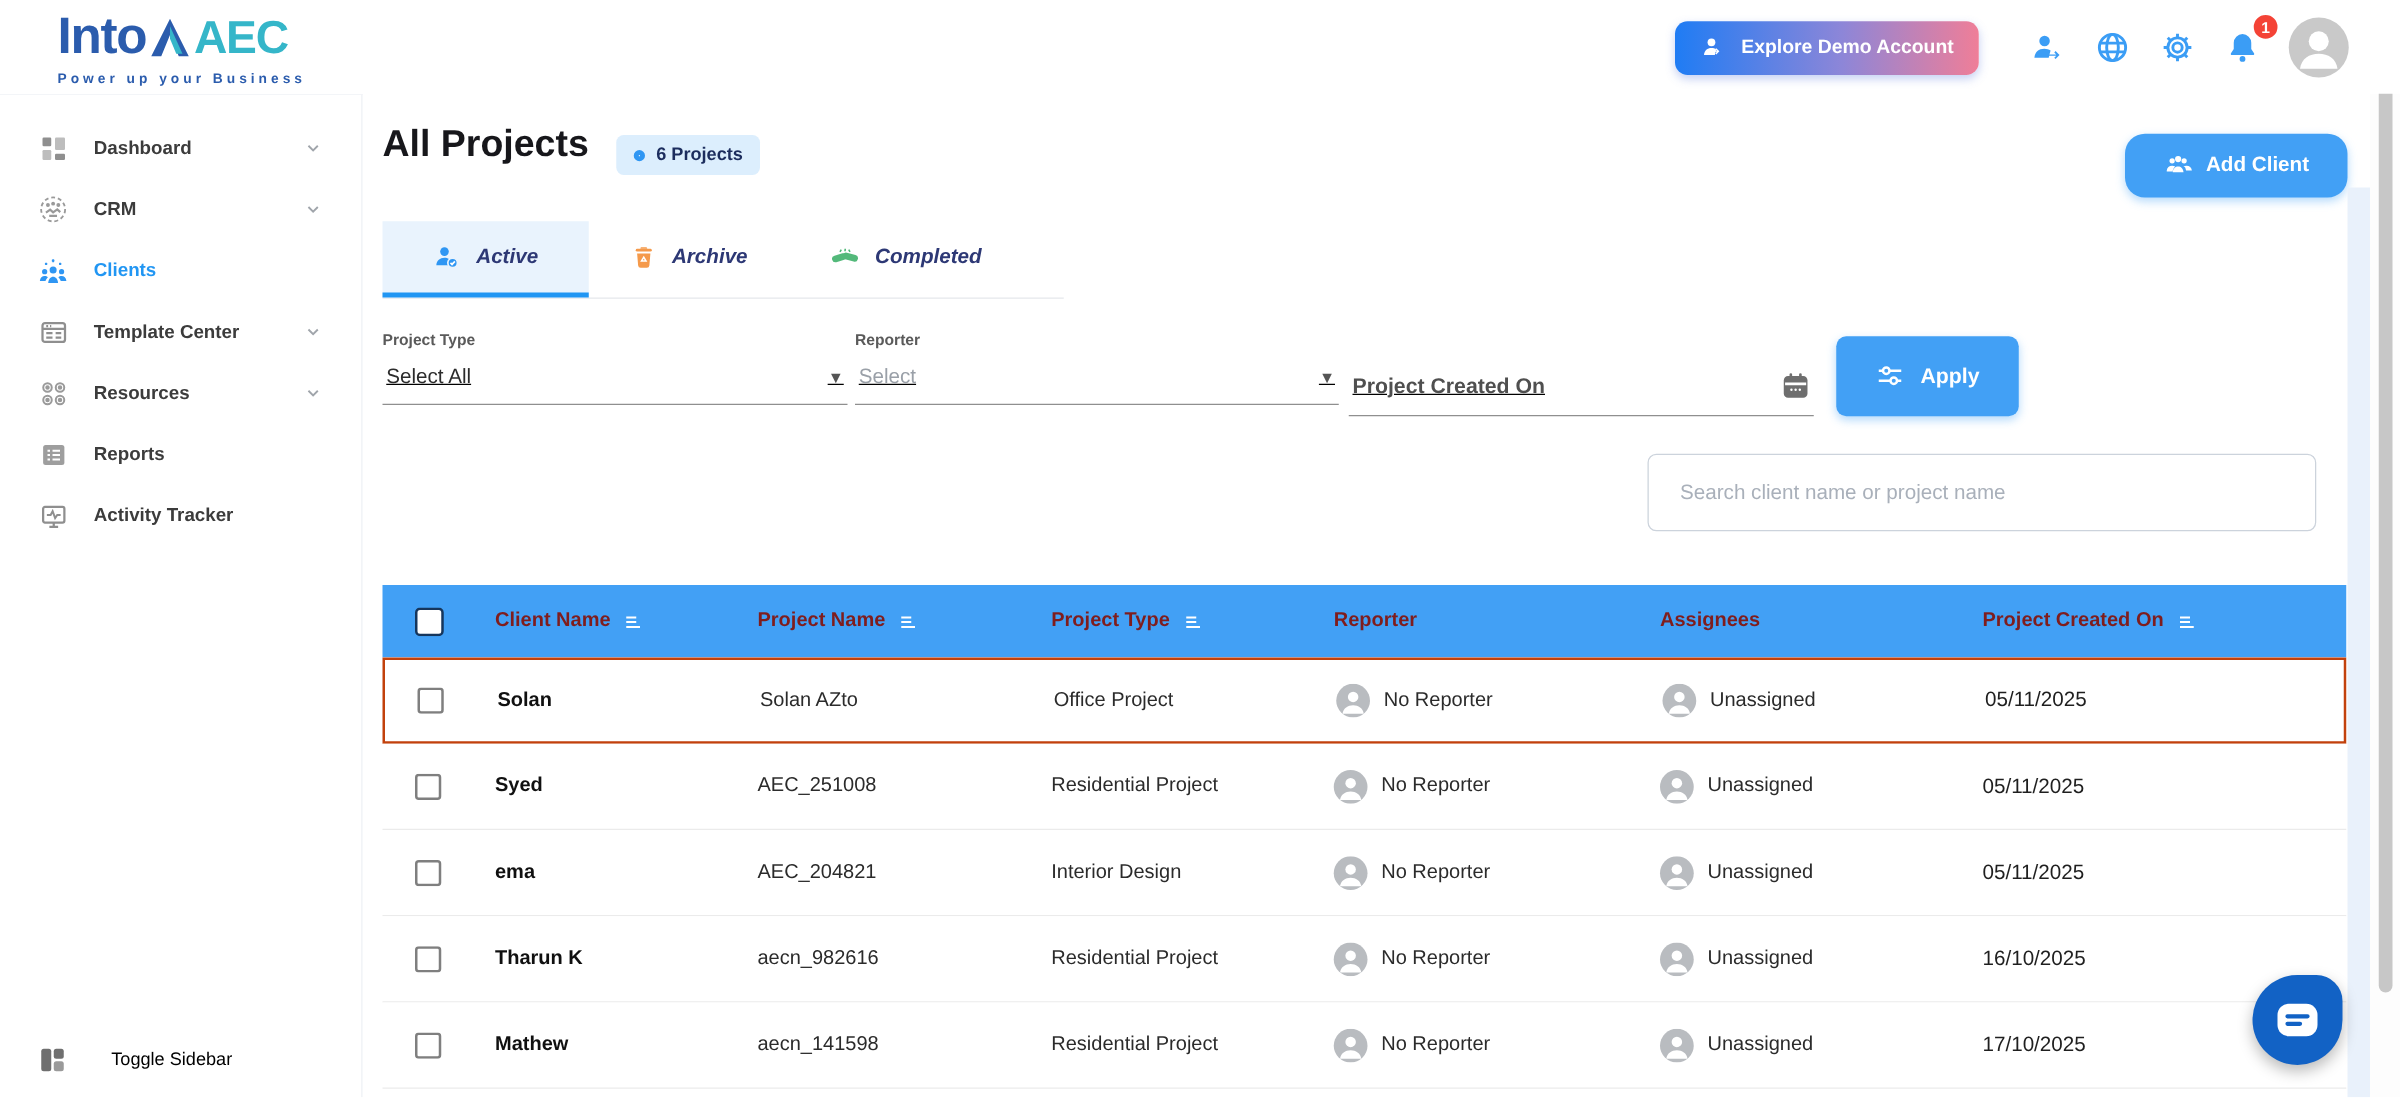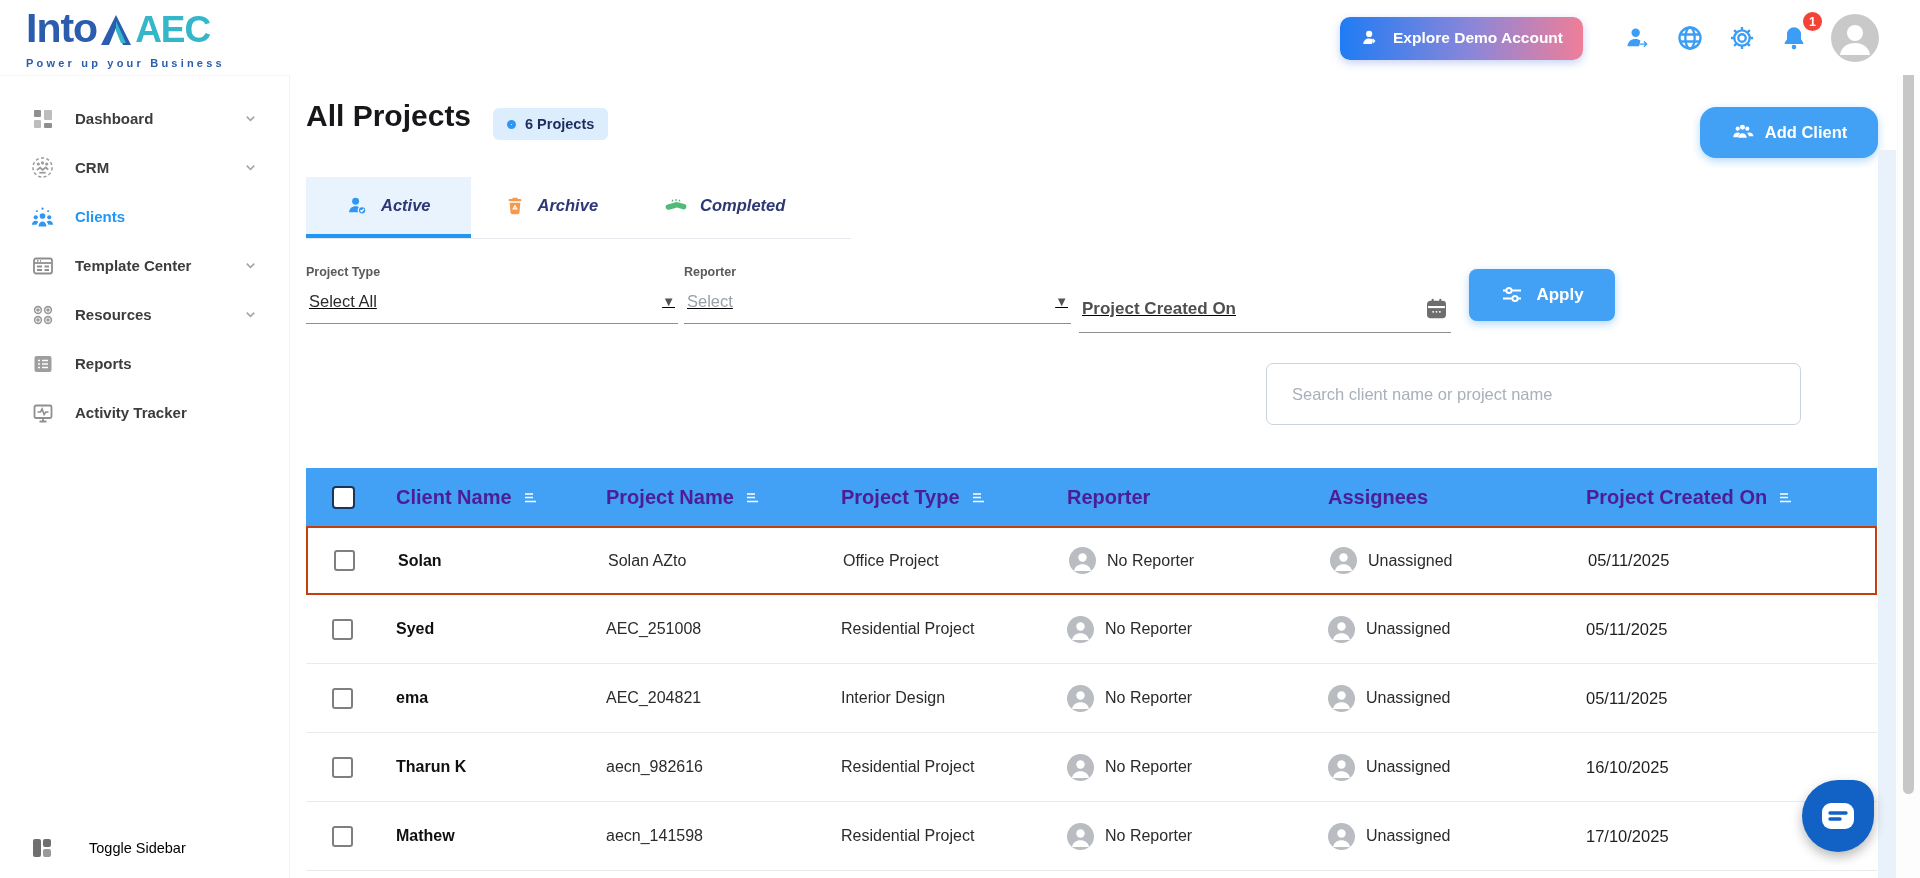--- a/index.html
+++ b/index.html
@@ -1,21 +1,21 @@
 <!DOCTYPE html>
 <html><head>
 <meta charset="utf-8">
 <style>
   * { margin:0; padding:0; box-sizing:border-box; }
   html,body { width:1920px; height:878px; font-family:"Liberation Sans", sans-serif; }
   #app { position:relative; width:1920px; height:878px; background:#ffffff; overflow:hidden; }
 
   
   .topbar { position:absolute; left:0; top:0; width:1920px; height:75px; background:#fff; z-index:30; }
-  .logo { position:absolute; left:26px; top:9px; cursor:pointer; }
+  .logo { position:absolute; left:46px; top:9px; cursor:pointer; }
   .logo-main { display:flex; align-items:flex-end; gap:1px; }
   .logo-into { font-size:41px; font-weight:800; color:#2b5cad; line-height:0.95; letter-spacing:-1px; }
   .logo-ec { font-size:37px; font-weight:800; color:#35b6c9; line-height:1; letter-spacing:-1px; }
   .logo-tagline { margin-top:9px; font-size:11px; font-weight:700; letter-spacing:3.2px; color:#2b5cad; }
   .header-actions { position:absolute; right:41px; top:13px; display:flex; align-items:center; gap:22px; height:50px; }
   .explore-btn { height:43px; padding:0 20px; margin-right:18px; border-radius:10px; border:none; cursor:pointer;
     background:linear-gradient(90deg,#1f7cf4 0%,#8d86d8 55%,#ef7e98 100%);
     display:flex; align-items:center; gap:11px; color:#fff; font-weight:700; font-size:15.5px; font-family:inherit;
     box-shadow:0 3px 8px rgba(90,120,220,.35); }
   .icon-btn { width:30px; height:32px; display:flex; align-items:center; justify-content:center; position:relative; cursor:pointer; background:none; border:none; }
@@ -53,33 +53,33 @@
   .f1 { left:16px; width:372px; }
   .f2 { left:394px; width:387px; }
   .f3 { left:789px; width:372px; }
   .f-label { font-size:12.5px; font-weight:700; color:#5a5a5a; }
   .f-value-row { display:flex; justify-content:space-between; align-items:center; border-bottom:1px solid #8f8f8f; padding:13px 3px 12px 3px; cursor:pointer;text-decoration:underline; }
   .f3 .f-value-row { margin-top:19px; }
   .f-value { font-size:16.5px; color:#2c2c2c; }
   .f-value.placeholder { color:#9aa0a8; }
   .f-value.date-ph { color:#4f4f4f; font-weight:700; font-size:17px; }
   .f-caret { font-size:13px; color:#555; }
-  .apply-btn { position:absolute; left:1179px; top:194px; width:146px; height:52px; background:#42a0f5; border:none; border-radius:8px;
+  .apply-btn { position:absolute; left:1179px; top:194px; width:146px; height:64px; background:#42a0f5; border:none; border-radius:8px;
     color:#fff; font-size:17px; font-weight:700; font-family:inherit; display:flex; align-items:center; justify-content:center; gap:12px; cursor:pointer;
     box-shadow:0 3px 8px rgba(66,160,245,.4); }
 
-  .search-box { position:absolute; left:976px; top:288px; width:535px; height:62px; border:1px solid #ccd3dc; border-radius:7px;
+  .search-box { position:absolute; left:1028px; top:288px; width:535px; height:62px; border:1px solid #ccd3dc; border-radius:7px;
     display:flex; align-items:center; padding:0 25px; background:#fff; }
   .search-box input { border:none; outline:none; width:100%; font-size:16.5px; color:#333; font-family:inherit; background:transparent; }
   .search-box input::placeholder { color:#a9b0ba; }
 
   
   .table { position:absolute; left:16px; top:393px; width:1571px; }
   .t-grid { display:grid; grid-template-columns:64px 210px 235px 226px 261px 258px 1fr; align-items:center; }
-  .t-head { height:58px; background:#42a0f5; color:#4c1d95; font-size:20px; font-weight:600; }
+  .t-head { height:58px; background:#42a0f5; color:#7f1d1d; font-size:16px; font-weight:600; }
   .t-cell { padding-left:26px; display:flex; align-items:center; gap:11px; overflow:hidden; white-space:nowrap; }
   .t-row { height:69px; background:#fff; border-bottom:1px solid #ebebeb; }
   .t-row.highlighted { border:2px solid #c2410c; }
   .cb { border-radius:4px; background:#fff; cursor:pointer; }
   .cb-head { width:23px; height:23px; border:2.5px solid #16365c; }
   .cb-row { width:21px; height:21px; border:2px solid #7f7f7f; border-radius:3px; }
   .client-cell { font-weight:700; color:#101010; font-size:16px; }
   .cell-text { font-size:16px; color:#2b2b2b; }
   .date-text { font-size:16.5px; color:#1f1f1f; }
   .avatar-sm { width:27px; height:27px; border-radius:50%; background:#b9bcc0; overflow:hidden; flex:none; display:flex; align-items:center; justify-content:center; }

